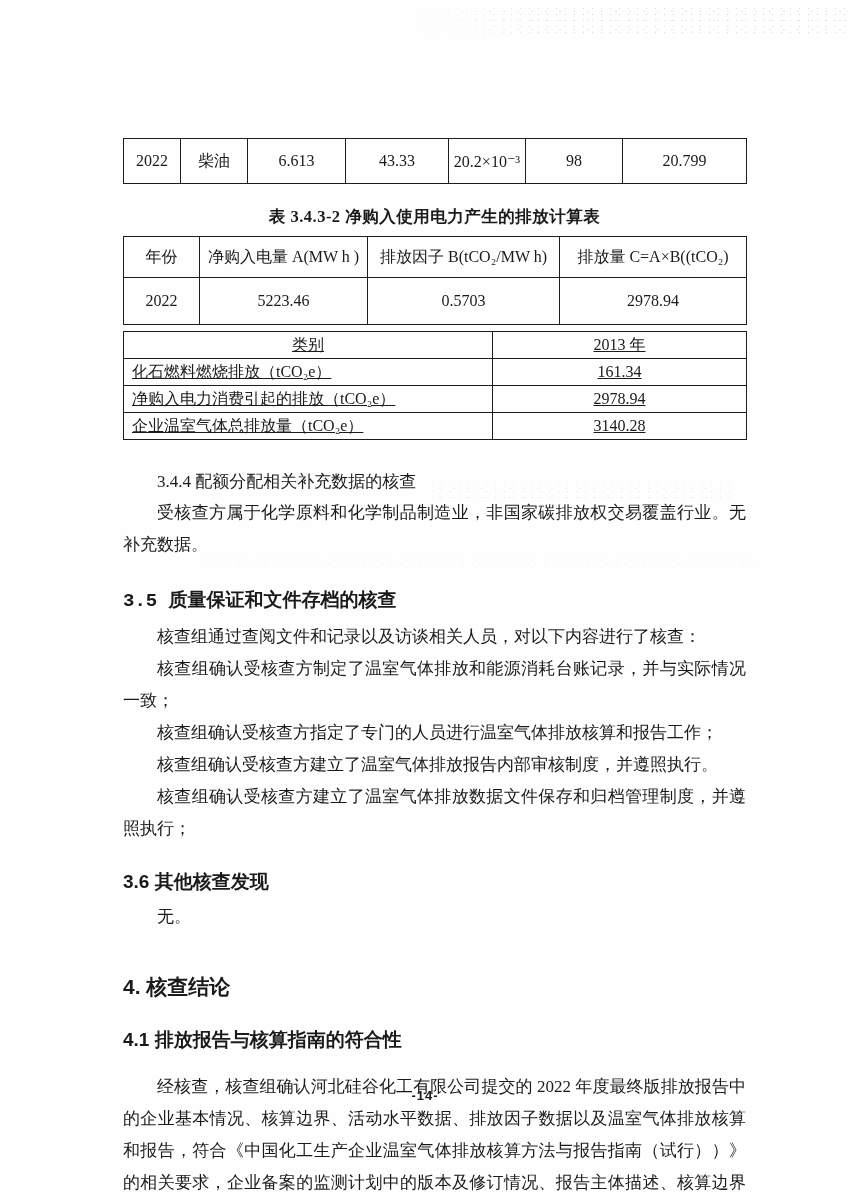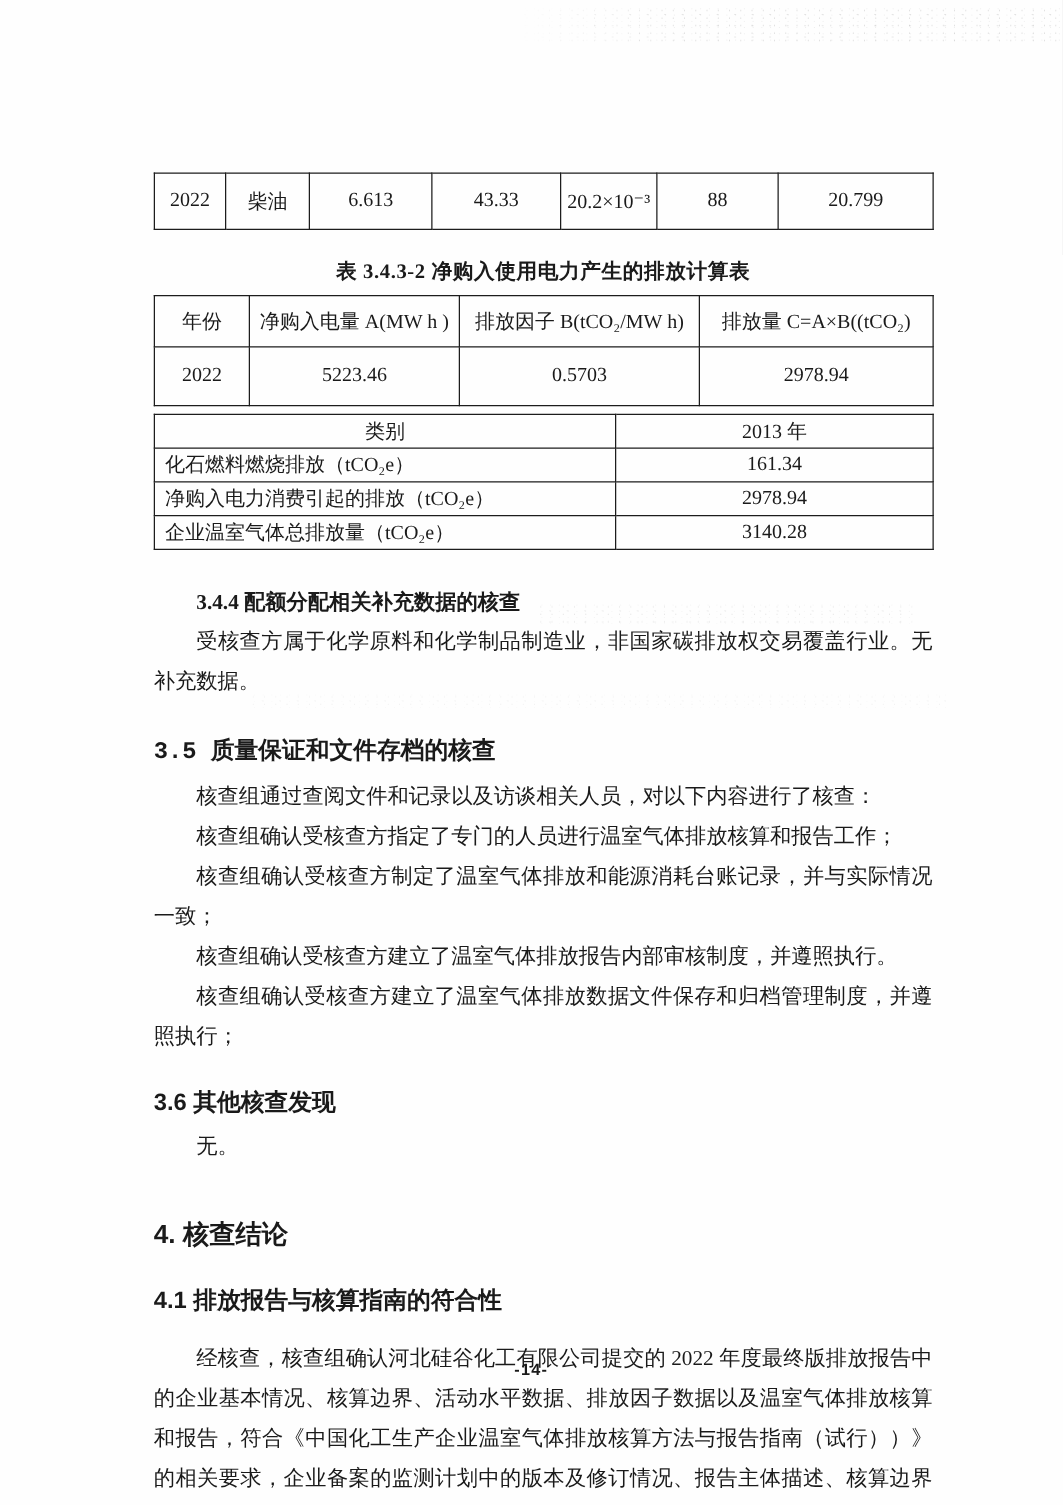--- a/index.html
+++ b/index.html
@@ -50,21 +50,21 @@
     font-weight:bold;
     font-size:16.5px;
     letter-spacing:.5px;
   }
   .t2-head td{height:40px;}
   .t2-data td{height:46px;}
   .tbl-summary td{height:26px;font-size:16px;}
   .tbl-summary .cat{text-align:left;padding-left:8px;}
   
   .h-sub{  
-    font-size:17px;font-weight:bold;
+    font-size:17px;font-weight:normal;
     margin:0 0 0 34px;
     font-family:"Liberation Serif","DejaVu Serif",serif;
   }
   .h-sec{  
     font-size:19px;font-weight:bold;
     font-family:"Liberation Sans","DejaVu Sans",sans-serif;
     margin:0;
   }
   .h-chap{ 
     font-size:21px;font-weight:bold;
@@ -84,21 +84,21 @@
     text-align:center;
     font-size:13px;
     font-weight:bold;
     font-family:"Liberation Sans","DejaVu Sans",sans-serif;
     letter-spacing:1px;
   }
   
   .mt-title2{margin-top:22px;}
   .mt-table2{margin-top:8px;}
   .mt-title3{margin-top:20px;}
-  .mt-table3{margin-top:6px;}
+  .mt-table3{margin-top:6px;text-decoration:underline;}
   .mt-s344{margin-top:30px;}
   .mt-s344p{margin-top:4px;}
   .mt-s35{margin-top:26px;font-family:Liberation Mono, monospace;}
   .mt-s35p{margin-top:8px;}
   .mt-s36{margin-top:24px;}
   .mt-s36p{margin-top:6px;}
   .mt-s4{margin-top:40px;}
   .mt-s41{margin-top:26px;}
   .mt-s41p{margin-top:18px;}
 </style>
@@ -123,21 +123,21 @@
           <col style="width:97px">
         <col style="width:124px">
       </colgroup>
       <tbody>
           <tr>
         <td>2022</td>
         <td>柴油</td>
         <td>6.613</td>
         <td>43.33</td>
         <td>20.2×10⁻³</td>
-        <td>88</td>
+        <td>98</td>
         <td>20.799</td>
       </tr>
     </tbody>
       </table>
 
     <div class="tbl-title mt-title2">表 3.4.3-2 净购入使用电力产生的排放计算表</div>
     <table class="mt-table2">
       <colgroup>
         <col style="width:76px">
           <col style="width:168px">
@@ -183,22 +183,22 @@
         <td>3140.28</td>
       </tr>
     </tbody>
       </table>
 
     <h3 class="h-sub mt-s344">3.4.4 配额分配相关补充数据的核查</h3>
     <p class="para mt-s344p">受核查方属于化学原料和化学制品制造业，非国家碳排放权交易覆盖行业。无补充数据。</p>
 
     <h2 class="h-sec mt-s35">3.5 质量保证和文件存档的核查</h2>
     <p class="para mt-s35p">核查组通过查阅文件和记录以及访谈相关人员，对以下内容进行了核查：</p>
+    <p class="para">核查组确认受核查方制定了温室气体排放和能源消耗台账记录，并与实际情况一致；</p>
     <p class="para">核查组确认受核查方指定了专门的人员进行温室气体排放核算和报告工作；</p>
-    <p class="para">核查组确认受核查方制定了温室气体排放和能源消耗台账记录，并与实际情况一致；</p>
     <p class="para">核查组确认受核查方建立了温室气体排放报告内部审核制度，并遵照执行。</p>
     <p class="para">核查组确认受核查方建立了温室气体排放数据文件保存和归档管理制度，并遵照执行；</p>
 
     <h2 class="h-sec mt-s36">3.6 其他核查发现</h2>
     <p class="para mt-s36p">无。</p>
 
     <h1 class="h-chap mt-s4">4. 核查结论</h1>
 
     <h2 class="h-sec mt-s41">4.1 排放报告与核算指南的符合性</h2>
     <p class="para mt-s41p">经核查，核查组确认河北硅谷化工有限公司提交的 2022 年度最终版排放报告中的企业基本情况、核算边界、活动水平数据、排放因子数据以及温室气体排放核算和报告，符合《中国化工生产企业温室气体排放核算方法与报告指南（试行））》的相关要求，企业备案的监测计划中的版本及修订情况、报告主体描述、核算边界和主要排放设施、活动数据和排放因子的确定方式、数据质量控制和质量保证相关规定等符合《中国化工</p>

